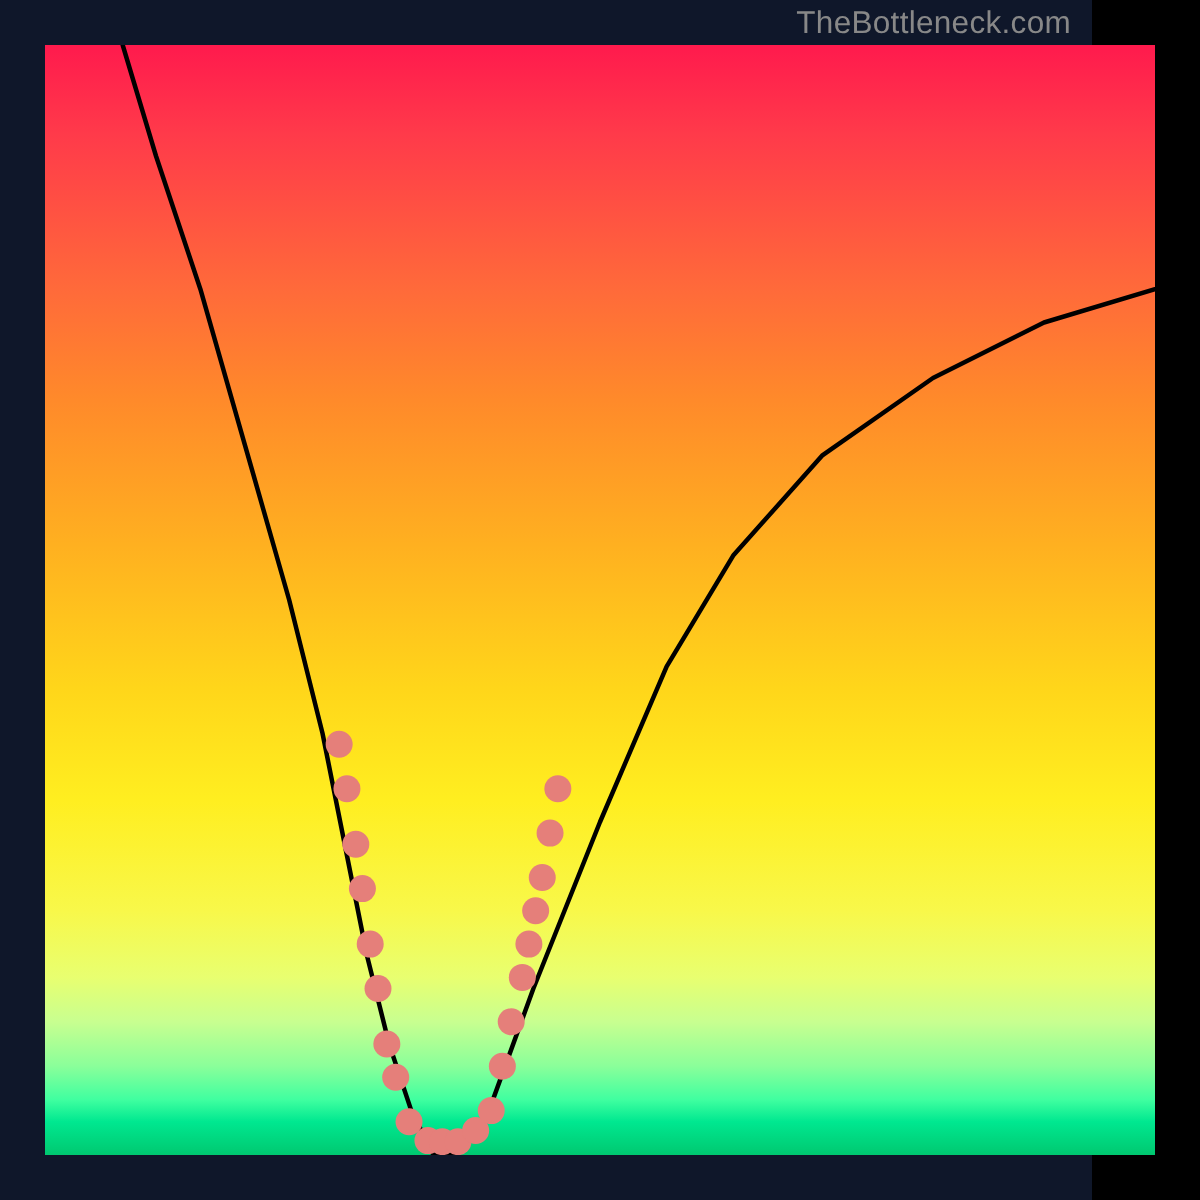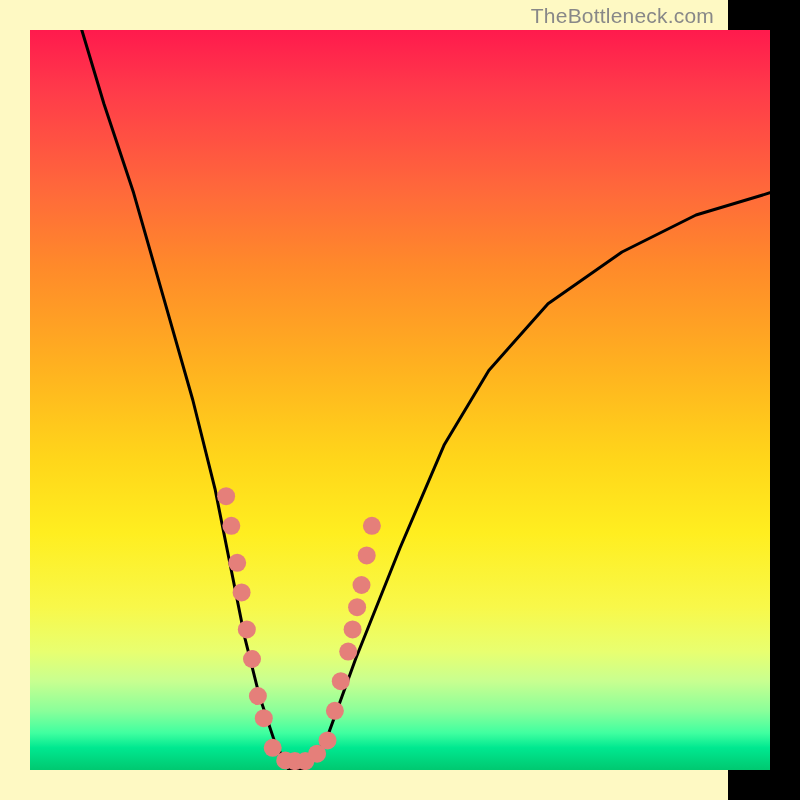--- a/index.html
+++ b/index.html
@@ -10,21 +10,21 @@
     overflow: hidden;
     background: #000;
     font-family: Arial, sans-serif;
   }
   .frame {
     position: absolute;
     top: 0;
     left: 0;
     width: 728px;
     height: 800px;
-    background: #fef9c3;
+    background: #0f172a;
   }
   .plot-area {
     position: absolute;
     top: 30px;
     left: 30px;
     width: 740px;
     height: 740px;
     overflow: hidden;
   }
   .gradient {

